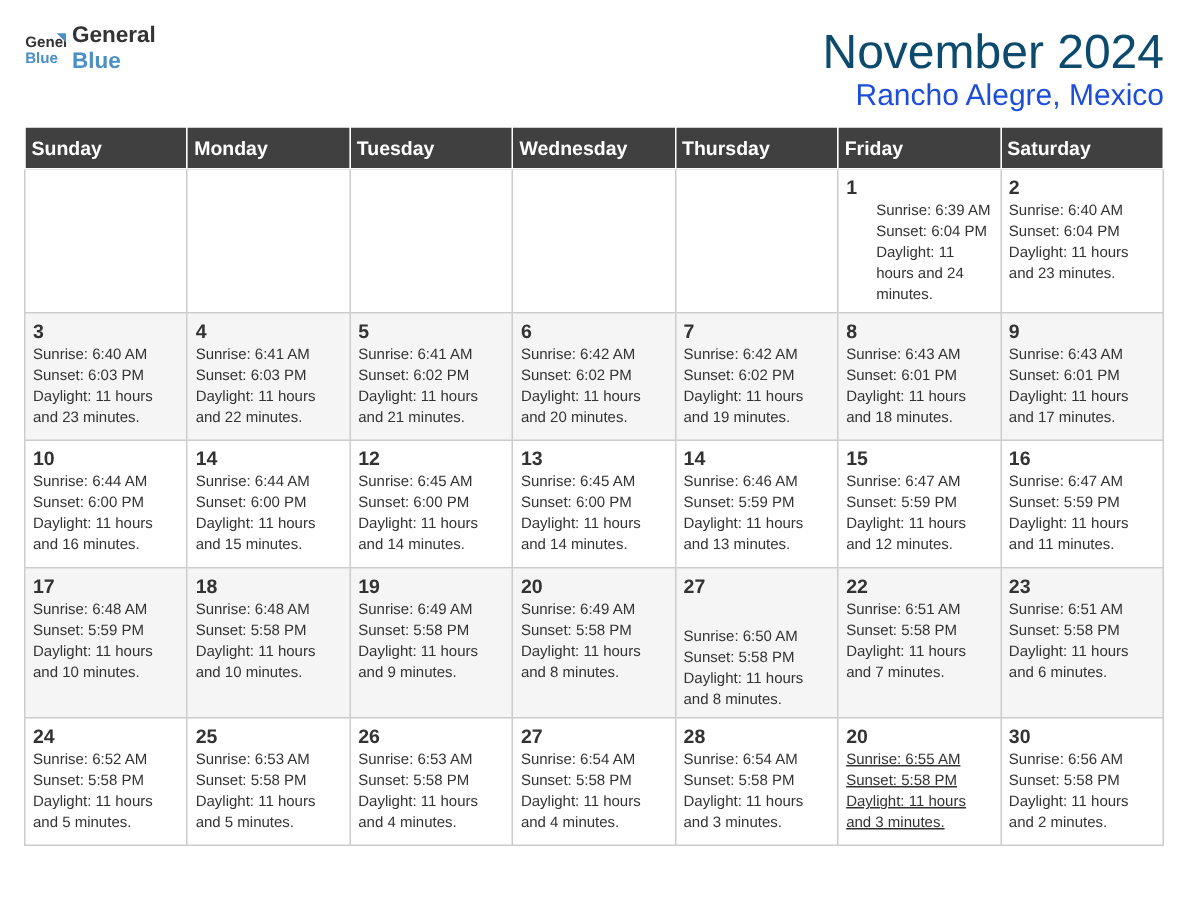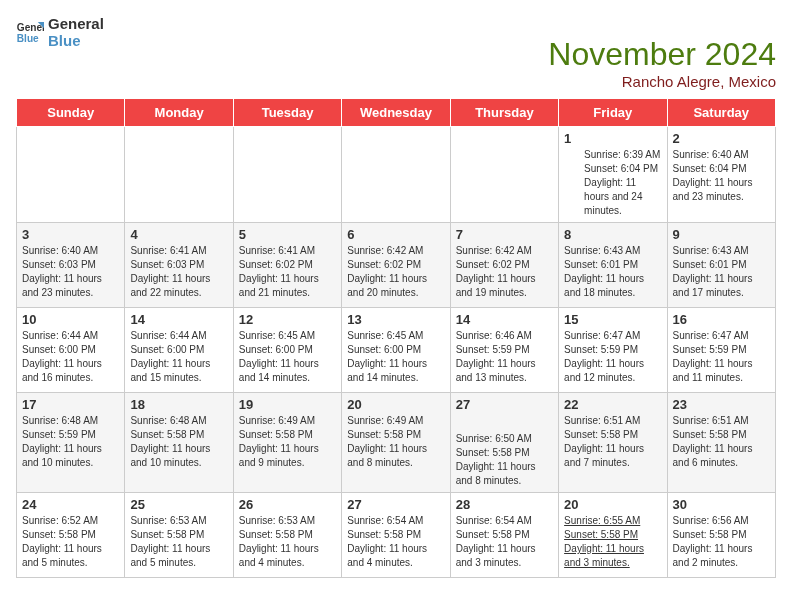--- a/index.html
+++ b/index.html
@@ -24,39 +24,38 @@
     .logo-icon {
       width: 28px;
       height: 28px;
     }
     .title-block {
       text-align: right;
     }
     .month-title {
       font-size: 32px;
       font-weight: normal;
-      color: #4d7c0f;
-      margin-top: 20px;
+      color: #0c4a6e;
     }
     .location {
-      font-size: 15px;
-      color: #7f1d1d;
+      font-size: 20px;
+      color: #1d4ed8;
     }
     .calendar-table {
       width: 100%;
       border-collapse: collapse;
       table-layout: fixed;
     }
     .calendar-table th {
-      background: #ef4444;
+      background: #404040;
       color: #fff;
       font-size: 13px;
       font-weight: bold;
       padding: 6px 4px;
-      text-align: center;
+      text-align: left;
       border: 1px solid #fff;
     }
     .calendar-table td {
       vertical-align: top;
       border: 1px solid #ccc;
       padding: 4px 5px;
       font-size: 10.5px;
       color: #333;
       height: 85px;
       background: #fff;

